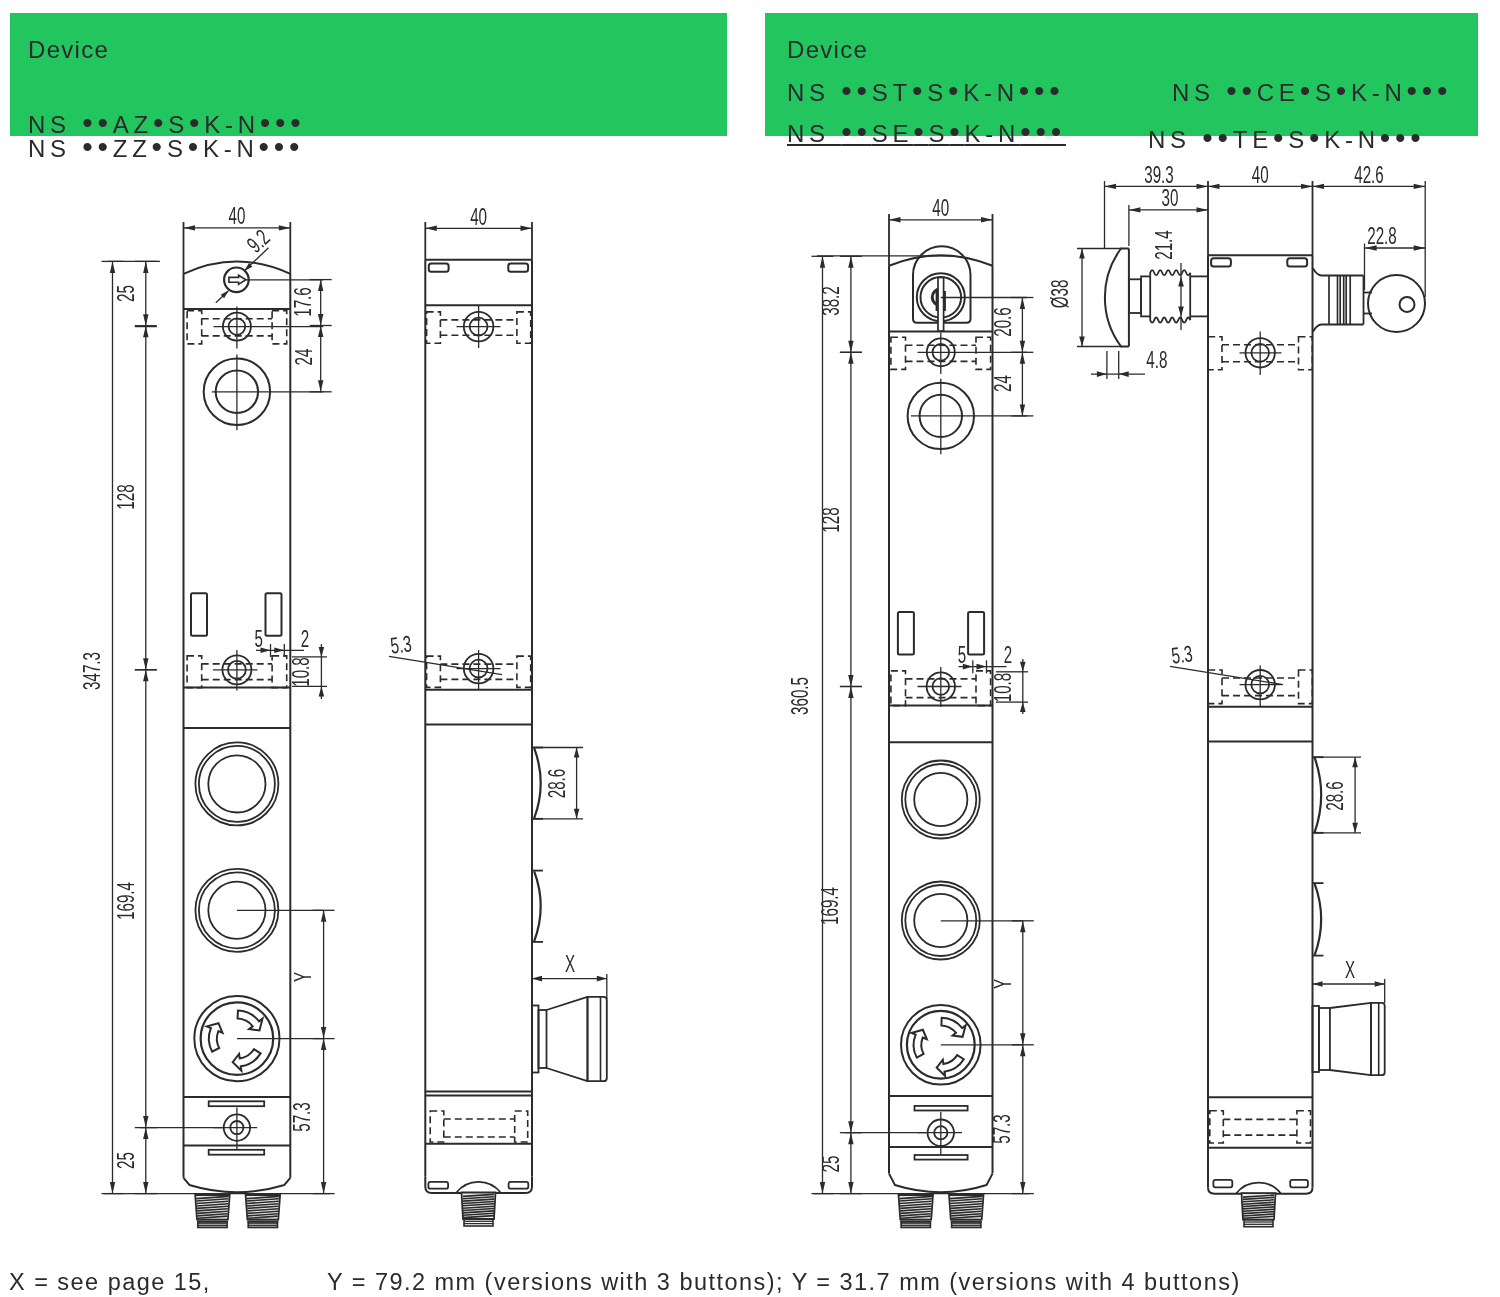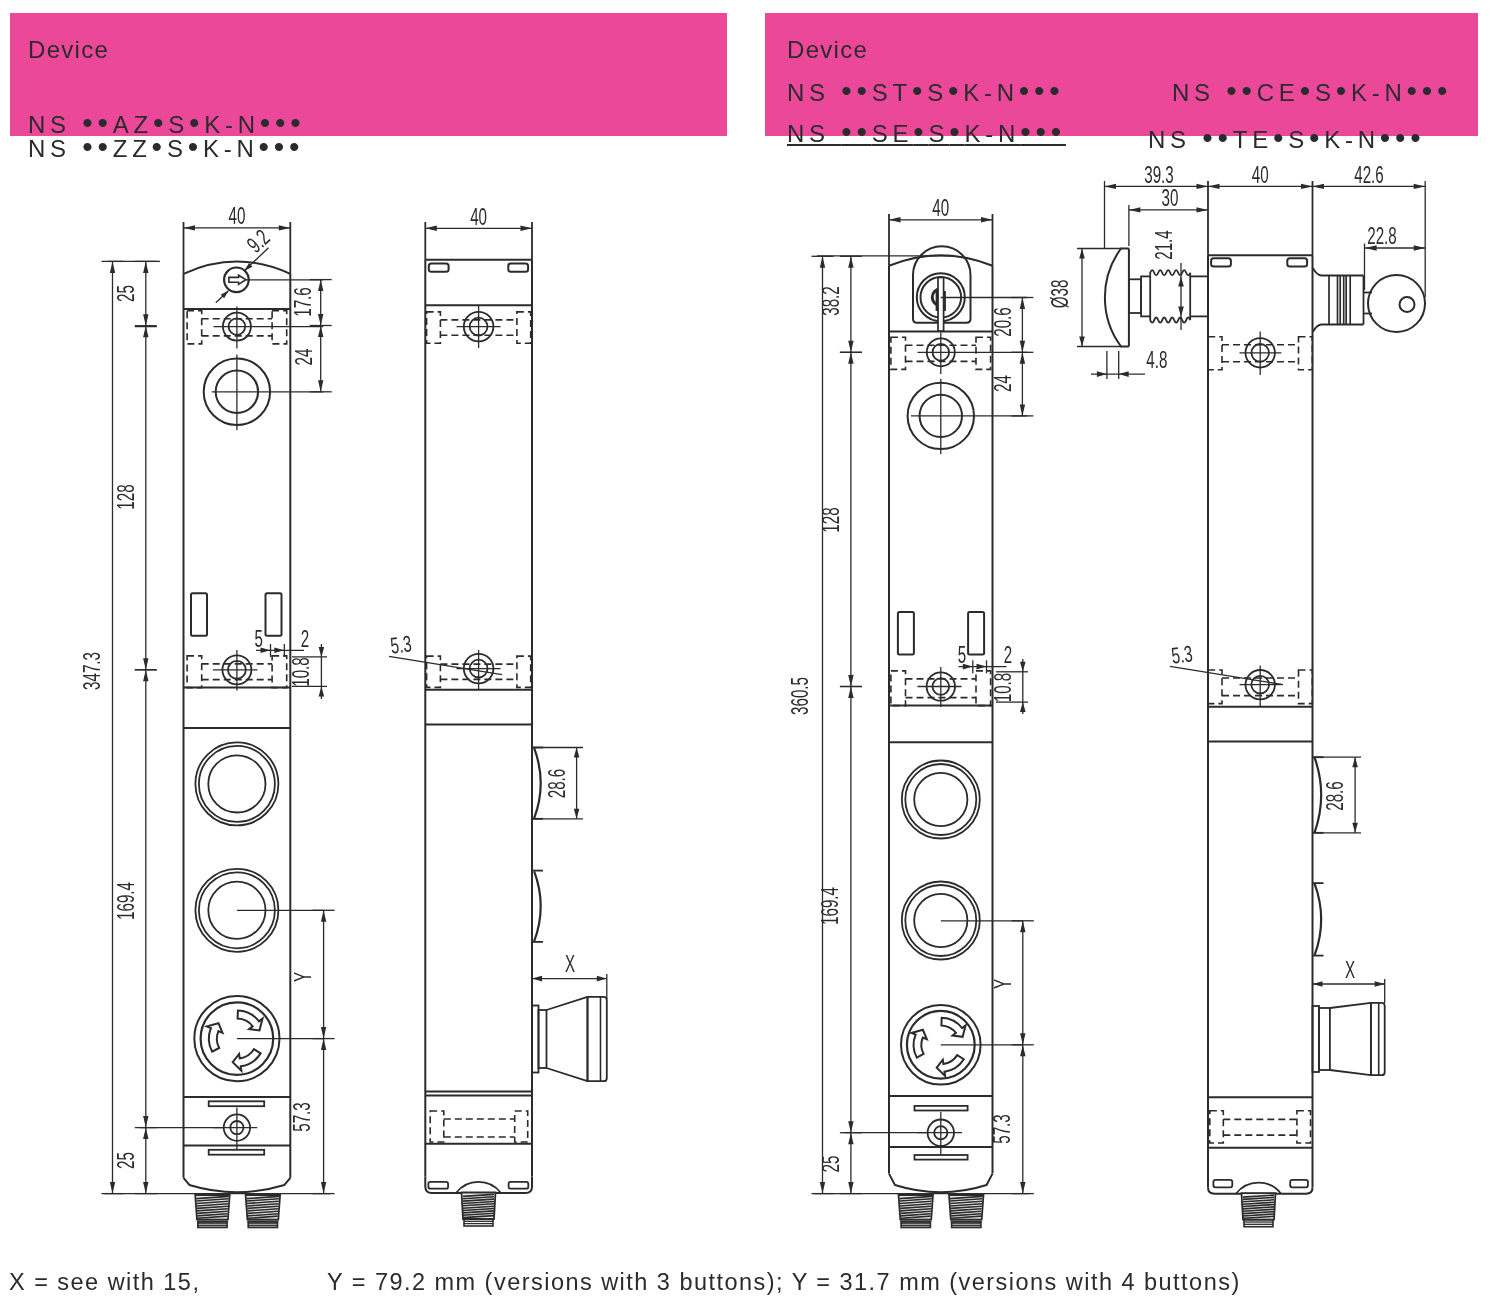--- a/index.html
+++ b/index.html
@@ -1,17 +1,17 @@
 <!DOCTYPE html>
 <html><head>
 <meta charset="utf-8">
 <style>
   html,body { margin:0; padding:0; background:#ffffff; }
   .page { position:relative; width:1500px; height:1297px; background:#ffffff; font-family:"Liberation Sans", sans-serif; }
-  .hdr { position:absolute; background:#ec4899;text-align:center; }
+  .hdr { position:absolute; background:#22c55e;text-align:center; }
   .hdr .t { position:absolute; color:#2b2b2e; font-size:24px; line-height:24px; letter-spacing:4.75px; white-space:nowrap; }
   .hdr .t b { font-weight:normal; font-size:30px; }
   .hdr .d { position:absolute; color:#2b2b2e; font-size:24px; line-height:24px; letter-spacing:1.3px; }
   .bottom { position:absolute; color:#2b2b2e; font-size:23.5px; letter-spacing:1.47px; white-space:nowrap; }
 </style>
 </head>
 <body>
 <div class="page">
   <div class="hdr" style="left:10px; top:13px; width:717px; height:123px;">
     <div class="d" style="left:18px; top:25px;">Device</div>
@@ -544,15 +544,15 @@
 <line x1="1243.0" y1="1206.5" x2="1274.0" y2="1204.5" stroke="#2b2b2b" stroke-width="1.6"></line>
 <line x1="1243.0" y1="1208.9" x2="1274.0" y2="1206.9" stroke="#2b2b2b" stroke-width="1.6"></line>
 <line x1="1243.0" y1="1211.2" x2="1274.0" y2="1209.2" stroke="#2b2b2b" stroke-width="1.6"></line>
 <line x1="1243.0" y1="1213.6" x2="1274.0" y2="1211.6" stroke="#2b2b2b" stroke-width="1.6"></line>
 <line x1="1243.0" y1="1216.0" x2="1274.0" y2="1214.0" stroke="#2b2b2b" stroke-width="1.6"></line>
 <line x1="1243.0" y1="1218.3" x2="1274.0" y2="1216.3" stroke="#2b2b2b" stroke-width="1.6"></line>
 <rect x="1244.0" y="1219.7" width="29.0" height="7.0" fill="none" stroke="#2b2b2b" stroke-width="1.6"></rect>
 <line x1="1244.0" y1="1222.0" x2="1273.0" y2="1222.0" stroke="#2b2b2b" stroke-width="1.3"></line>
 <line x1="1244.0" y1="1224.3" x2="1273.0" y2="1224.3" stroke="#2b2b2b" stroke-width="1.3"></line>
   </svg>
-  <div class="bottom" style="left:9px; top:1269px;">X = see with 15,</div>
+  <div class="bottom" style="left:9px; top:1269px;">X = see page 15,</div>
   <div class="bottom" style="left:327px; top:1269px;">Y = 79.2 mm (versions with 3 buttons); Y = 31.7 mm (versions with 4 buttons)</div>
 </div>
 
 </body></html>

